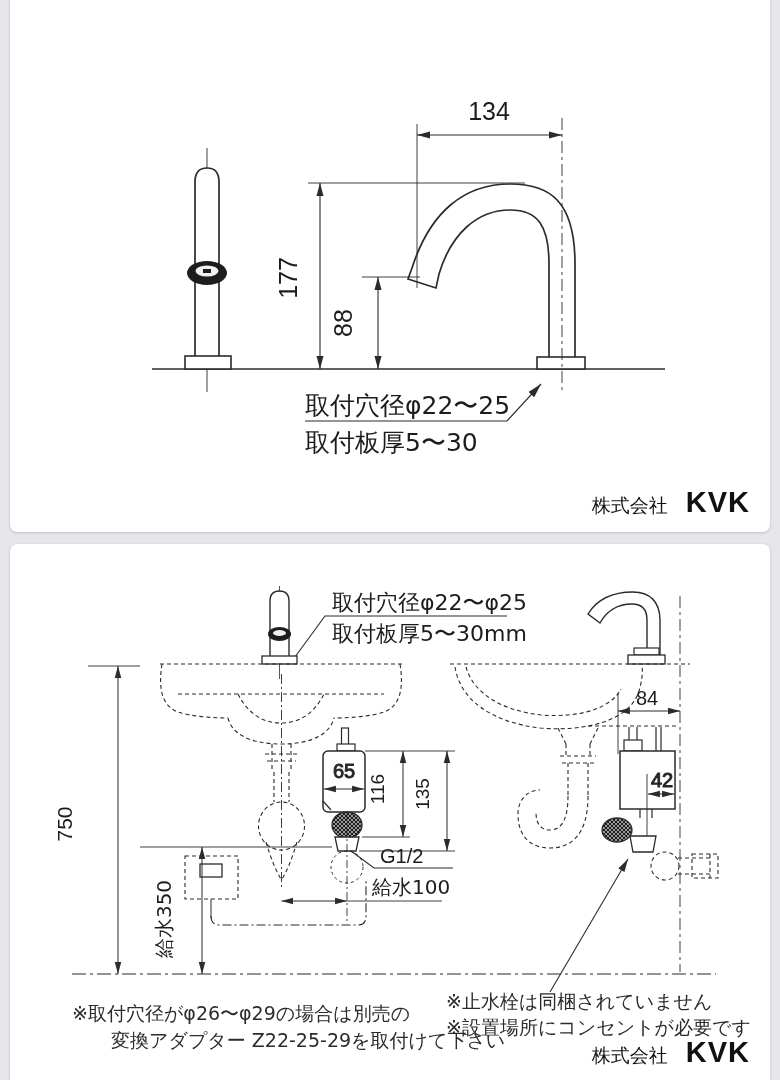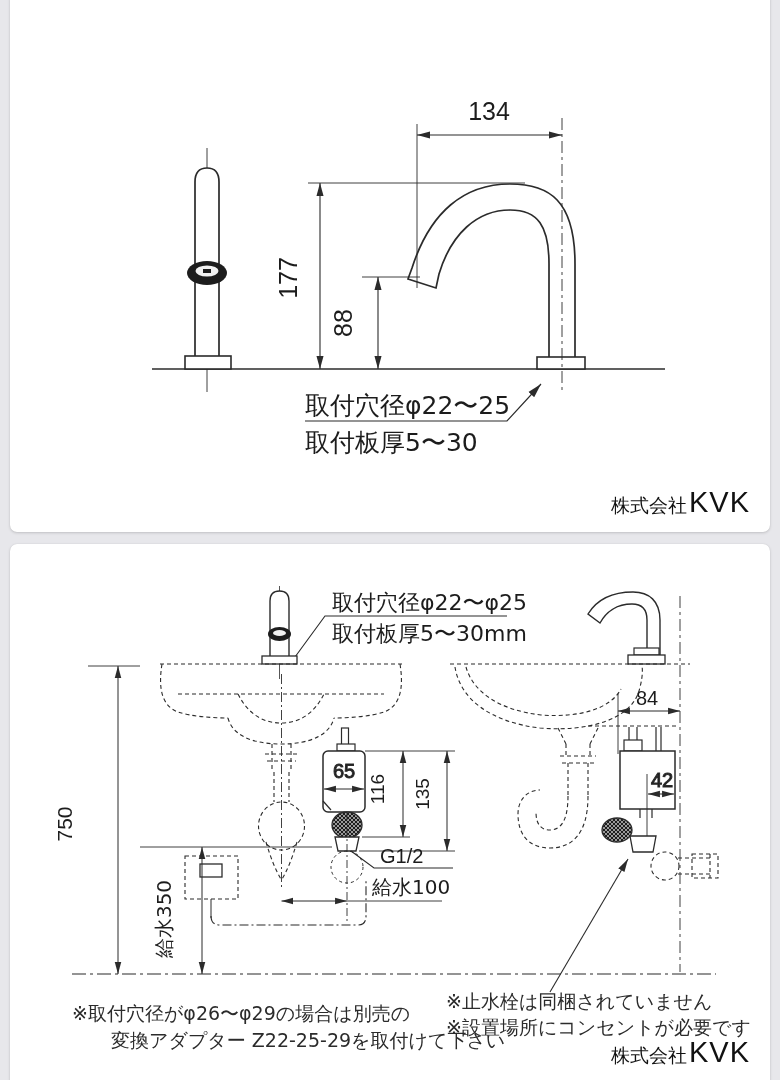--- a/index.html
+++ b/index.html
@@ -3,23 +3,23 @@
 <meta charset="utf-8">
 <style>
   html,body{margin:0;padding:0;width:780px;height:1080px;overflow:hidden;
     background:#e7e7eb;font-family:"DejaVu Sans","Liberation Sans",sans-serif;}
   .card{position:absolute;left:10px;width:760px;background:#fff;border-radius:7px;
     box-shadow:0 1px 3px rgba(0,0,0,.16),0 0 1px rgba(0,0,0,.12);}
   #card-top{top:-8px;height:540px;}
   #card-bottom{top:544px;height:544px;}
   .title{position:absolute;left:28px;top:10px;font-size:30px;font-weight:600;
     color:#181818;letter-spacing:0px;}
-  .brand{position:absolute;right:20px;display:flex;align-items:baseline;gap:2px;color:#111;}
+  .brand{position:absolute;right:20px;display:flex;align-items:baseline;gap:18px;color:#111;}
   .brand .co{font-size:19px;font-weight:500;}
-  .brand .logo{font-size:29px;font-weight:400;letter-spacing:1px;font-family:"Liberation Sans",sans-serif;}
+  .brand .logo{font-size:29px;font-weight:700;letter-spacing:1px;font-family:"Liberation Sans",sans-serif;}
   #card-top .brand{top:494px;}
   #card-bottom .brand{top:492px;}
   .notes{position:absolute;font-size:19px;color:#2b2b2b;line-height:27px;white-space:nowrap;}
   #notes-left{left:62px;top:456px;}
   #notes-left .l2{margin-left:39px;}
   #notes-right{left:436px;top:444px;line-height:26px;}
   svg{position:absolute;left:0;top:0;}
   svg text{fill:#1c1c1c;font-family:"Liberation Sans","DejaVu Sans",sans-serif;}
   .jp{font-family:"DejaVu Sans","Liberation Sans",sans-serif;}
 </style>

